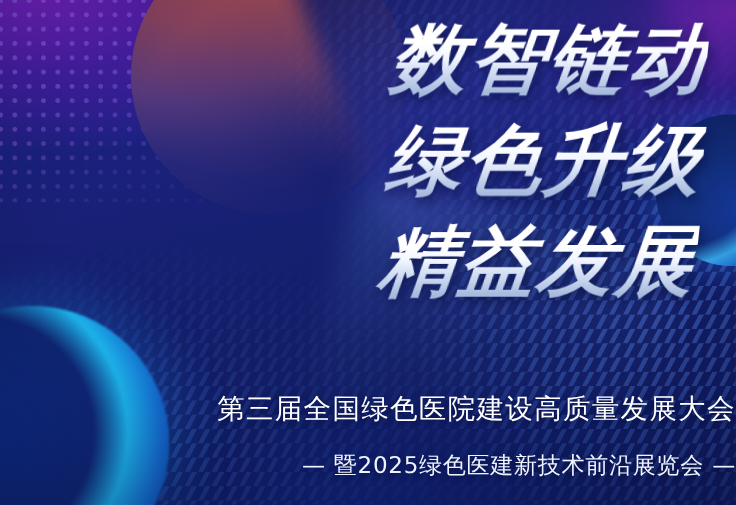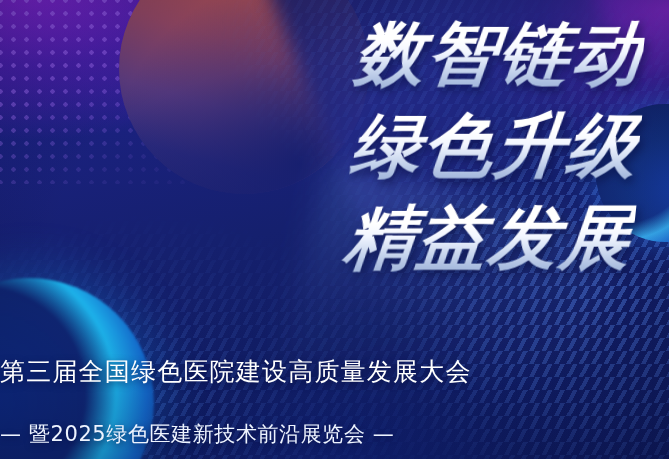--- a/index.html
+++ b/index.html
@@ -190,37 +190,37 @@
   .hl-line.l2 { margin-right: 4px; }
   .hl-line.l3 { margin-right: 10px; }
 
   
 
   .sub-wrap {
     position: absolute;
     left: 0;
     right: 0;
     top: 356px;
-    text-align: left;
+    text-align: right;
     z-index: 6;
   }
 
   .sub-main {
     font-family: "DejaVu Sans", "Liberation Sans", sans-serif;
     font-size: 25px;
     line-height: 32px;
     font-weight: normal;
     color: #ffffff;
     letter-spacing: 1.2px;
     text-shadow: 0 2px 7px rgba(5,12,60,0.75);
     white-space: nowrap;
   }
 
   .sub-second {
-    margin-top: 32px;
+    margin-top: 21px;
     font-family: "DejaVu Sans", "Liberation Sans", sans-serif;
     font-size: 21px;
     line-height: 28px;
     color: #eef4ff;
     letter-spacing: 0.6px;
     text-shadow: 0 2px 6px rgba(5,12,60,0.7);
     white-space: nowrap;
   }
 </style>
 </head>

